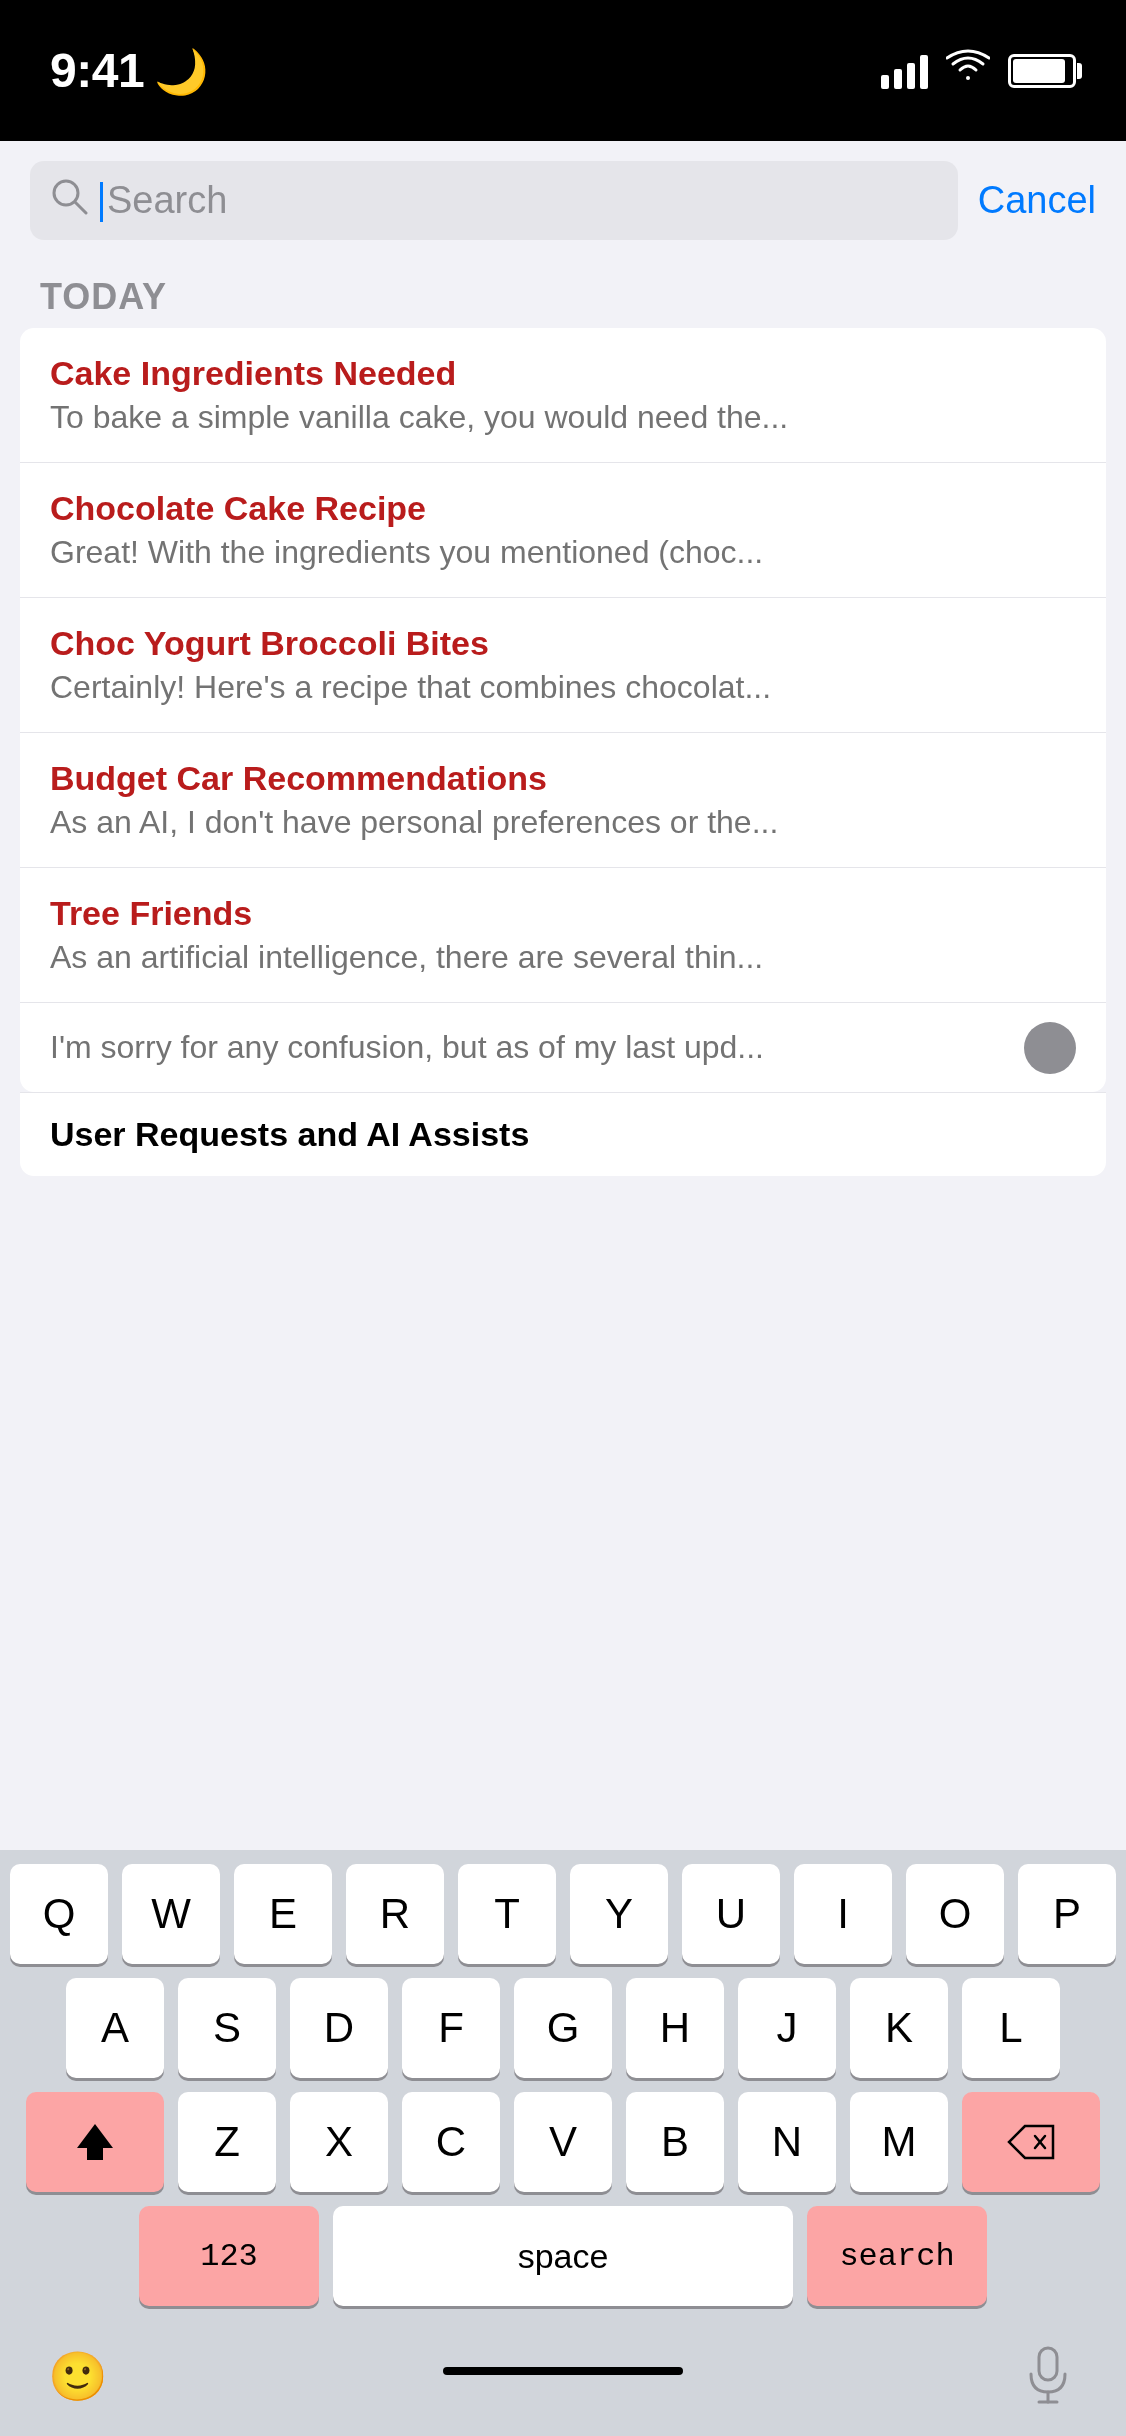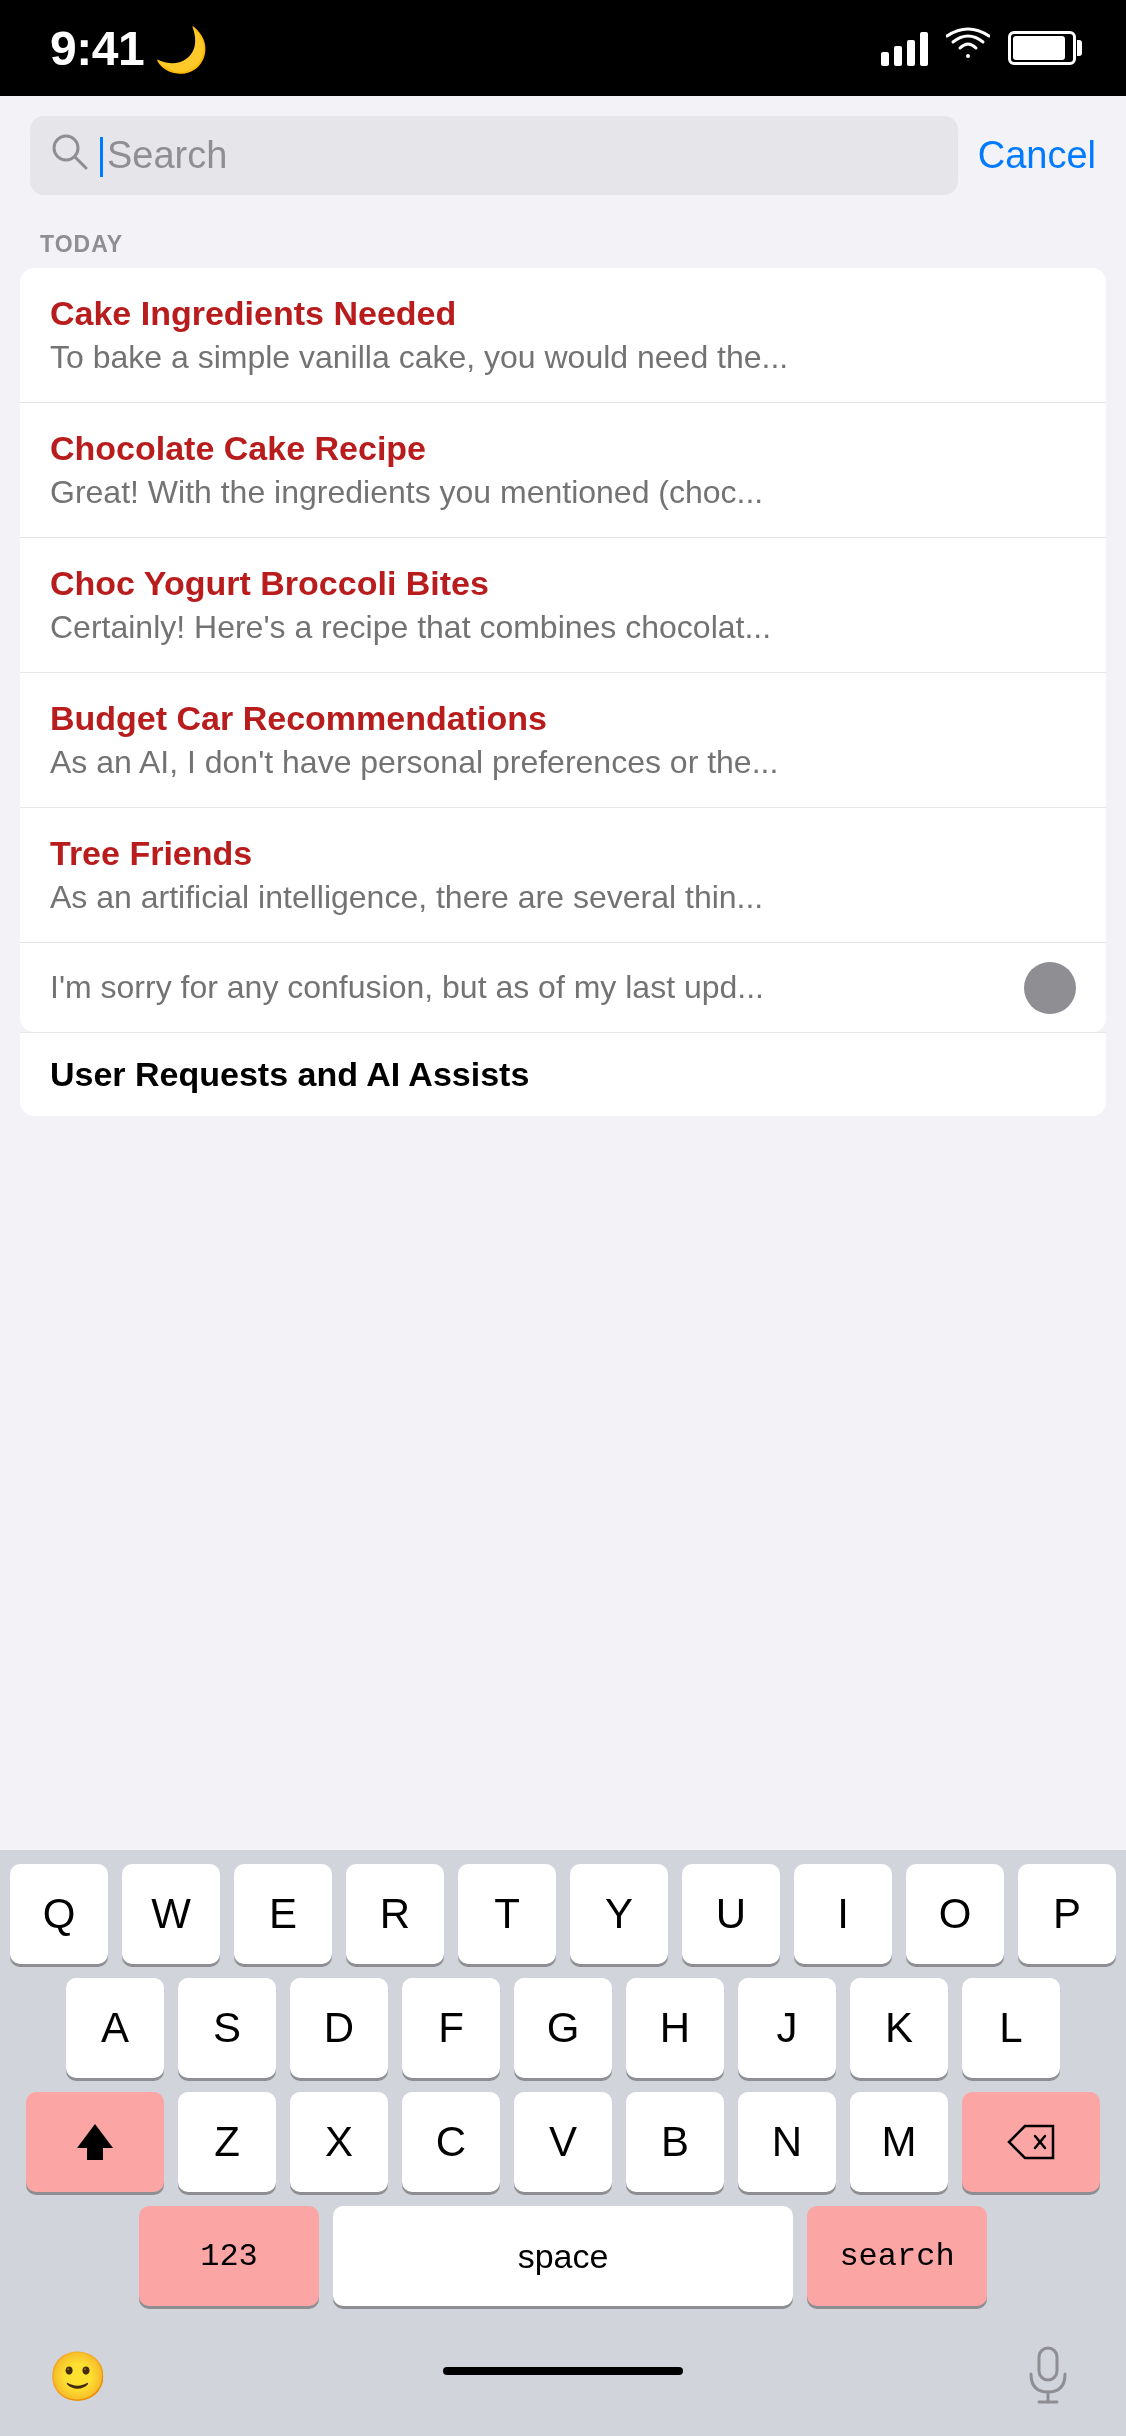--- a/index.html
+++ b/index.html
@@ -10,21 +10,21 @@
       height: 2436px;
       background: #000;
       font-family: -apple-system, 'SF Pro Text', 'Helvetica Neue', Arial, sans-serif;
       overflow: hidden;
       position: relative;
     }
 
     
     .status-bar {
       width: 100%;
-      height: 96px;
+      height: 141px;
       background: #000;
       display: flex;
       align-items: center;
       justify-content: space-between;
       padding: 0 50px;
     }
     .status-time {
       color: #fff;
       font-size: 48px;
       font-weight: 600;
@@ -130,21 +130,21 @@
       color: #007aff;
       font-size: 38px;
       font-weight: 400;
       white-space: nowrap;
       cursor: pointer;
     }
 
     
     .section-header {
       color: #8e8e93;
-      font-size: 23px;
+      font-size: 36px;
       font-weight: 600;
       text-transform: uppercase;
       letter-spacing: 1px;
       padding: 16px 40px 10px 40px;
     }
 
     
     .conversation-list {
       background: #fff;
       margin: 0 0;

